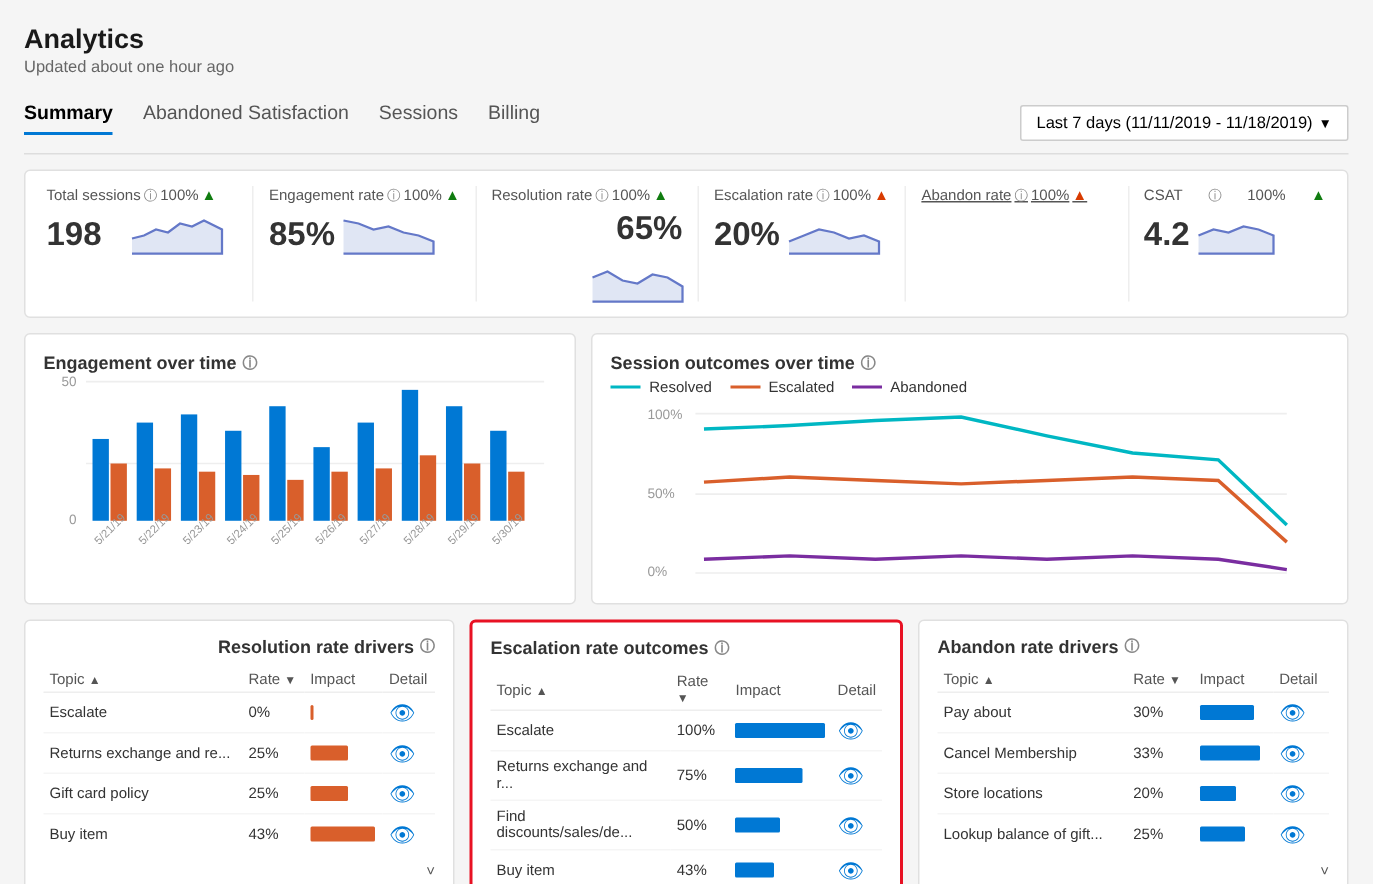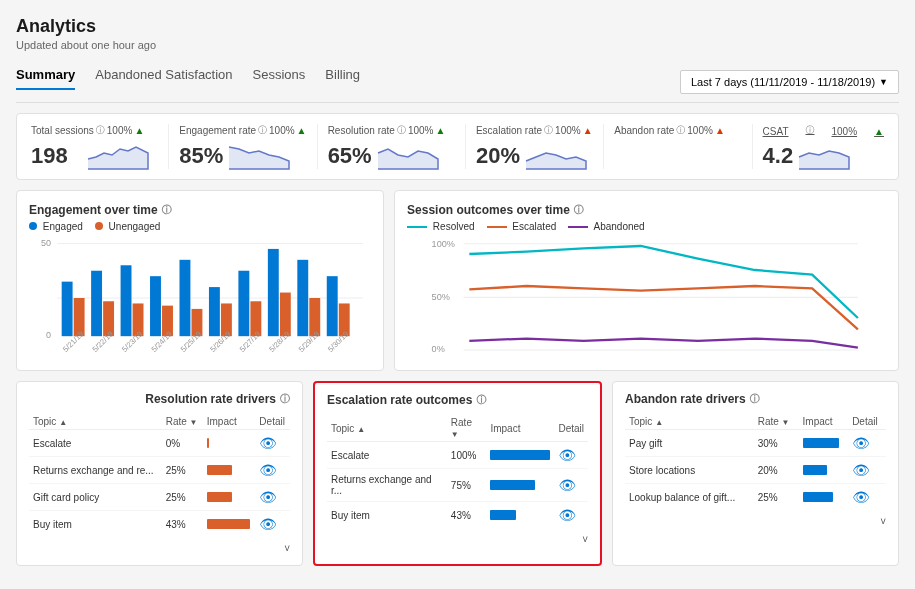--- a/index.html
+++ b/index.html
@@ -63,21 +63,21 @@
     </div>
   </div>
 
   <div style="flex:1;border-right:1px solid #eee;padding-left:10px;padding-right:10px;">
     <div style="font-size:10px;color:#555;display:flex;align-items:center;gap:2px;">
       <span>Resolution rate</span>
       <span style="color:#888;font-size:9px;">ⓘ</span>
       <span>100%</span>
       <span style="color:#107c10;font-size:10px;">▲</span>
     </div>
-    <div style="display:flex;align-items:flex-end;gap:6px;margin-top:2px;">
+    <div style="display:flex;align-items:flex-end;gap:6px;margin-top:2px;flex-direction:column;">
       <div style="font-size:22px;font-weight:700;">65%</div>
       <svg width="60" height="30" class="sparkline" viewBox="0 0 60 30">
         <polyline fill="rgba(100,130,200,0.2)" stroke="#6478c8" stroke-width="1.5" points="0,14 10,10 20,16 30,18 40,12 50,14 60,20 60,30 0,30"></polyline>
       </svg>
     </div>
   </div>
 
   <div style="flex:1;border-right:1px solid #eee;padding-left:10px;">
     <div style="font-size:10px;color:#555;display:flex;align-items:center;gap:2px;">
       <span>Escalation rate</span>
@@ -87,58 +87,50 @@
     </div>
     <div style="display:flex;align-items:flex-end;gap:6px;margin-top:2px;">
       <div style="font-size:22px;font-weight:700;">20%</div>
       <svg width="60" height="30" class="sparkline" viewBox="0 0 60 30">
         <polyline fill="rgba(100,130,200,0.2)" stroke="#6478c8" stroke-width="1.5" points="0,22 10,18 20,14 30,16 40,20 50,18 60,22 60,30 0,30"></polyline>
       </svg>
     </div>
   </div>
 
   <div style="flex:1;border-right:1px solid #eee;padding-left:10px;padding-right:10px;">
-    <div style="font-size:10px;color:#555;display:flex;align-items:center;gap:2px;">
+    <div style="font-size:10px;color:#555;display:flex;align-items:center;gap:2px;text-decoration:underline;">
       <span>Abandon rate</span>
       <span style="color:#888;font-size:9px;">ⓘ</span>
       <span>100%</span>
       <span style="color:#d83b01;font-size:10px;">▲</span>
     </div>
   </div>
 
   <div style="flex:0.7;padding-left:10px;">
-    <div style="font-size:10px;color:#555;display:flex;align-items:flex-end;gap:17px;text-decoration:underline;">
+    <div style="font-size:10px;color:#555;display:flex;align-items:center;gap:17px;">
       <span>CSAT</span>
       <span style="color:#888;font-size:9px;">ⓘ</span>
       <span>100%</span>
       <span style="color:#107c10;font-size:10px;">▲</span>
     </div>
     <div style="display:flex;align-items:flex-end;gap:6px;margin-top:2px;">
       <div style="font-size:22px;font-weight:700;">4.2</div>
       <svg width="50" height="30" class="sparkline" viewBox="0 0 50 30">
         <polyline fill="rgba(100,130,200,0.2)" stroke="#6478c8" stroke-width="1.5" points="0,18 10,14 20,16 30,12 40,14 50,18 50,30 0,30"></polyline>
       </svg>
     </div>
   </div>
 </div>
 
 <div style="display:flex;gap:10px;margin-bottom:10px;">
 
   <div style="flex:1;background:#fff;border:1px solid #e0e0e0;border-radius:4px;padding:12px;">
     <div style="font-size:12px;font-weight:600;display:flex;align-items:center;gap:4px;">
       <span>Engagement over time</span>
       <span style="color:#888;font-size:10px;">ⓘ</span>
-    </div>
-    <div style="display:flex;gap:12px;font-size:10px;margin-bottom:6px;margin-top:4px;">
-      <span><span style="display:inline-block;width:8px;height:8px;border-radius:50%;background:#0078d4;margin-right:3px;"></span>
-        <span>Engaged</span>
-      </span>
-      <span><span style="display:inline-block;width:8px;height:8px;border-radius:50%;background:#d95f2b;margin-right:3px;"></span>
-        <span>Unengaged</span>
-      </span>
     </div>
 
     <div style="position:relative;height:120px;">
       <div style="position:absolute;left:0;top:0;font-size:9px;color:#999;width:22px;text-align:right;">50</div>
       <div style="position:absolute;left:0;bottom:18px;font-size:9px;color:#999;width:22px;text-align:right;">0</div>
       <svg width="100%" height="120" viewBox="0 0 280 110" style="margin-left:20px;width:calc(100% - 20px);">
 
         <line x1="0" y1="5" x2="280" y2="5" stroke="#eee" stroke-width="1"></line>
         <line x1="0" y1="55" x2="280" y2="55" stroke="#eee" stroke-width="1"></line>
 
@@ -311,20 +303,28 @@
         </tr>
         <tr>
           <td style="font-size:10px;padding:5px 4px;border-bottom:1px solid #f5f5f5;">Returns exchange and r...</td>
           <td style="font-size:10px;padding:5px 4px;border-bottom:1px solid #f5f5f5;">75%</td>
           <td style="padding:5px 4px;border-bottom:1px solid #f5f5f5;">
               <div style="width:45px;height:10px;background:#0078d4;border-radius:1px;"></div>
             </td>
           <td style="padding:5px 4px;border-bottom:1px solid #f5f5f5;"><span style="color:#0078d4;font-size:14px;cursor:pointer;">👁</span></td>
         </tr>
         <tr>
+          <td style="font-size:10px;padding:5px 4px;border-bottom:1px solid #f5f5f5;">Find discounts/sales/de...</td>
+          <td style="font-size:10px;padding:5px 4px;border-bottom:1px solid #f5f5f5;">50%</td>
+          <td style="padding:5px 4px;border-bottom:1px solid #f5f5f5;">
+              <div style="width:30px;height:10px;background:#0078d4;border-radius:1px;"></div>
+            </td>
+          <td style="padding:5px 4px;border-bottom:1px solid #f5f5f5;"><span style="color:#0078d4;font-size:14px;cursor:pointer;">👁</span></td>
+        </tr>
+        <tr>
           <td style="font-size:10px;padding:5px 4px;">Buy item</td>
           <td style="font-size:10px;padding:5px 4px;">43%</td>
           <td style="padding:5px 4px;">
               <div style="width:26px;height:10px;background:#0078d4;border-radius:1px;"></div>
             </td>
           <td style="padding:5px 4px;"><span style="color:#0078d4;font-size:14px;cursor:pointer;">👁</span></td>
         </tr>
       </tbody>
     </table>
     <div style="text-align:right;margin-top:4px;"><span style="color:#555;font-size:10px;cursor:pointer;">˅</span></div>
@@ -339,24 +339,32 @@
       <thead>
         <tr>
           <th style="font-size:10px;color:#555;font-weight:400;text-align:left;padding:2px 4px;border-bottom:1px solid #eee;">Topic <span style="font-size:8px;">▲</span></th>
           <th style="font-size:10px;color:#555;font-weight:400;text-align:left;padding:2px 4px;border-bottom:1px solid #eee;">Rate <span style="font-size:8px;">▼</span></th>
           <th style="font-size:10px;color:#555;font-weight:400;text-align:left;padding:2px 4px;border-bottom:1px solid #eee;">Impact</th>
           <th style="font-size:10px;color:#555;font-weight:400;text-align:left;padding:2px 4px;border-bottom:1px solid #eee;">Detail</th>
         </tr>
       </thead>
       <tbody>
         <tr>
-          <td style="font-size:10px;padding:5px 4px;border-bottom:1px solid #f5f5f5;">Pay gift</td>
+          <td style="font-size:10px;padding:5px 4px;border-bottom:1px solid #f5f5f5;">Pay about</td>
           <td style="font-size:10px;padding:5px 4px;border-bottom:1px solid #f5f5f5;">30%</td>
           <td style="padding:5px 4px;border-bottom:1px solid #f5f5f5;">
               <div style="width:36px;height:10px;background:#0078d4;border-radius:1px;"></div>
+            </td>
+          <td style="padding:5px 4px;border-bottom:1px solid #f5f5f5;"><span style="color:#0078d4;font-size:14px;cursor:pointer;">👁</span></td>
+        </tr>
+        <tr>
+          <td style="font-size:10px;padding:5px 4px;border-bottom:1px solid #f5f5f5;">Cancel Membership</td>
+          <td style="font-size:10px;padding:5px 4px;border-bottom:1px solid #f5f5f5;">33%</td>
+          <td style="padding:5px 4px;border-bottom:1px solid #f5f5f5;">
+              <div style="width:40px;height:10px;background:#0078d4;border-radius:1px;"></div>
             </td>
           <td style="padding:5px 4px;border-bottom:1px solid #f5f5f5;"><span style="color:#0078d4;font-size:14px;cursor:pointer;">👁</span></td>
         </tr>
         <tr>
           <td style="font-size:10px;padding:5px 4px;border-bottom:1px solid #f5f5f5;">Store locations</td>
           <td style="font-size:10px;padding:5px 4px;border-bottom:1px solid #f5f5f5;">20%</td>
           <td style="padding:5px 4px;border-bottom:1px solid #f5f5f5;">
               <div style="width:24px;height:10px;background:#0078d4;border-radius:1px;"></div>
             </td>
           <td style="padding:5px 4px;border-bottom:1px solid #f5f5f5;"><span style="color:#0078d4;font-size:14px;cursor:pointer;">👁</span></td>

